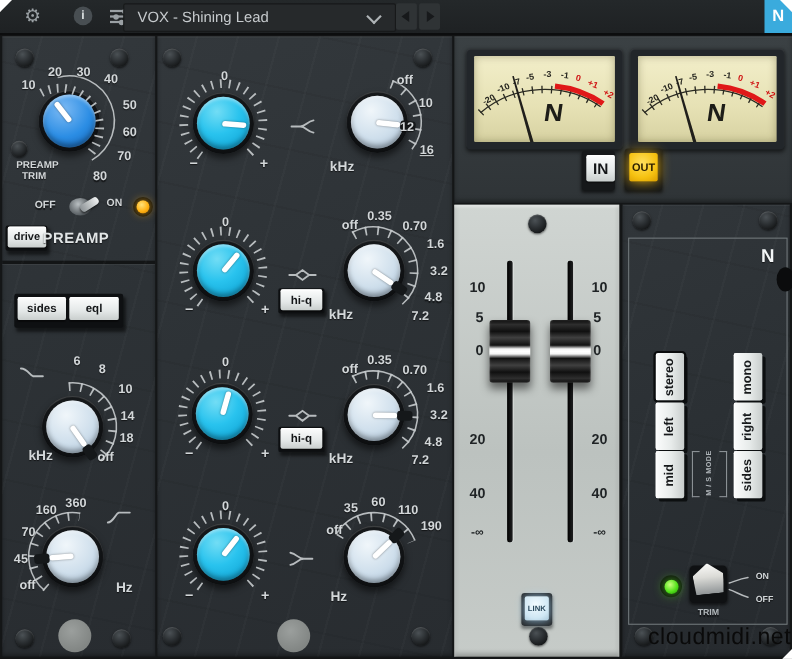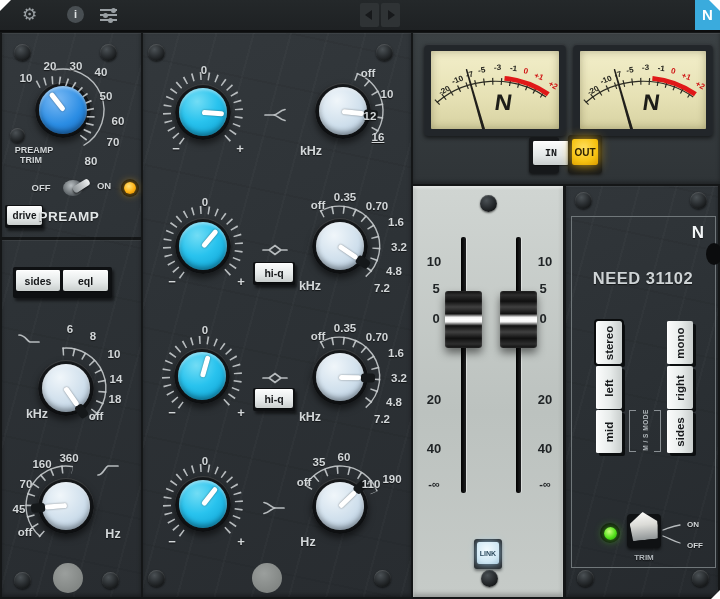--- a/index.html
+++ b/index.html
@@ -87,20 +87,24 @@
       <div class="slbar" style="top:1px;">
           <div class="sldot" style="left:11px;"></div>
         </div>
       <div class="slbar" style="top:6px;">
           <div class="sldot" style="left:3px;"></div>
         </div>
       <div class="slbar" style="top:11px;">
           <div class="sldot" style="left:8px;"></div>
         </div>
     </div>
+    <div id="preset">
+      <span class="ptext">VOX - Shining Lead</span>
+      <span class="chev" style="right:14px;top:6px;"></span>
+    </div>
     <div class="navbtn" style="left:360px;">
       <span class="tri" style="left:5px;border-right:7px solid #17191b;"></span>
     </div>
     <div class="navbtn" style="left:381px;">
       <span class="tri" style="left:7px;border-left:7px solid #17191b;"></span>
     </div>
     <div id="logoN">N</div>
   </div>
 
   <div class="panel" style="left:2px;top:33px;width:139px;height:564px;">
@@ -122,21 +126,21 @@
     </svg>
     <div class="cap blue"></div>
     <div class="ptr" style="transform: rotate(-38deg);">
         <i class="pline"></i>
       </div>
   </div>
   <span class="lbl" style="left:26px;top:78px;">10</span>
   <span class="lbl" style="left:50px;top:66px;">20</span>
   <span class="lbl" style="left:76px;top:66px;text-align:center;">30</span>
   <span class="lbl" style="left:101px;top:72px;">40</span>
-  <span class="lbl" style="left:106px;top:96px;">50</span>
+  <span class="lbl" style="left:118px;top:96px;">50</span>
   <span class="lbl" style="left:118px;top:121px;">60</span>
   <span class="lbl" style="left:113px;top:142px;">70</span>
   <span class="lbl" style="left:91px;top:161px;">80</span>
   <span class="lbl" style="left:34px;top:150px;font-size:9px;">PREAMP</span>
   <span class="lbl" style="left:31px;top:160px;font-size:9px;">TRIM</span>
 
   <span class="lbl" style="left:41px;top:187px;font-size:9.5px;">OFF</span>
   <span class="lbl" style="left:104px;top:185px;font-size:9.5px;">ON</span>
   <div class="abs" style="left:60px;top:175px;width:28px;height:26px;">
     <div class="abs" style="left:3px;top:5px;width:20px;height:16px;border-radius:50%;background:radial-gradient(circle at 40% 35%,#b9bfc2,#5c6266 60%,#23272a);"></div>
@@ -228,21 +232,21 @@
     </svg>
     <div class="cap pale"></div>
     <div class="ptr" style="transform: rotate(96deg);">
         <i class="ptab"></i>
         <i class="pline"></i>
       </div>
   </div>
   <span class="lbl" style="left:368px;top:73px;">off</span>
   <span class="lbl" style="left:387px;top:94px;">10</span>
   <span class="lbl" style="left:370px;top:116px;">12</span>
-  <span class="lbl" style="left:378px;top:137px;text-decoration:underline;">16</span>
+  <span class="lbl" style="left:388px;top:137px;text-decoration:underline;">16</span>
   <span class="lbl unit" style="left:311px;top:151px;">kHz</span>
 
   <div class="knob" style="left:175px;top:218px;">
     <svg class="arc" viewBox="0 0 110 110">
         <path class="tickarc" d="M34.4,84.5 A36,36 0 1 1 75.6,84.5" style="stroke-dasharray:1.6 6.4;"></path>
       </svg>
     <div class="cap cyan"></div>
     <div class="ptr" style="transform: rotate(40deg);">
         <i class="pline"></i>
       </div>
@@ -334,21 +338,21 @@
     </svg>
     <div class="cap pale"></div>
     <div class="ptr" style="transform: rotate(46deg);">
         <i class="ptab"></i>
         <i class="pline"></i>
       </div>
   </div>
   <span class="lbl" style="left:304px;top:482px;">off</span>
   <span class="lbl" style="left:319px;top:462px;">35</span>
   <span class="lbl" style="left:344px;top:457px;">60</span>
-  <span class="lbl" style="left:371px;top:484px;">110</span>
+  <span class="lbl" style="left:371px;top:464px;">110</span>
   <span class="lbl" style="left:392px;top:479px;">190</span>
   <span class="lbl unit" style="left:308px;top:542px;">Hz</span>
 
   <div class="panel" style="left:413px;top:33px;width:307px;height:151px;background:linear-gradient(180deg,#3b4144,#2f3437);"></div>
 
   <div class="meter" style="left:424px;top:44px;">
     <div class="mface">
       <svg width="100%" height="100%" viewBox="0 0 140 90" preserveAspectRatio="none">
         <path d="M6.4,59.4 A95,95 0 0 1 125.8,53.1" fill="none" stroke="#2a2a22" stroke-width="1.3"></path>
         <path d="M6.4,59.4 A95,95 0 0 1 125.8,53.1" fill="none" stroke="#2a2a22" stroke-width="8" stroke-dasharray="1.3 8.2"></path>
@@ -383,21 +387,21 @@
         <text class="vutext vured" text-anchor="middle" transform="translate(103,26) rotate(13)">0</text>
         <text class="vutext vured" text-anchor="middle" transform="translate(117,32) rotate(21)">+1</text>
         <text class="vutext vured" text-anchor="middle" transform="translate(132,42) rotate(30)">+2</text>
         <text text-anchor="middle" transform="translate(78,68) skewX(-8)" font-size="26" font-weight="bold" fill="#1d1d18">N</text>
       </svg>
       <div class="needle" style="transform: rotate(-16deg);"></div>
     </div>
   </div>
 
   <div class="abs" style="left:529px;top:137px;width:30px;height:36px;background:#16181a;border-radius:3px;box-shadow:0 2px 3px rgba(0,0,0,.6);">
-    <div class="key" style="left:4px;top:4px;width:36px;height:24px;font-size:10px;font-family:Liberation Mono, monospace;">IN</div>
+    <div class="key" style="left:4px;top:4px;width:26px;height:24px;font-size:14px;">IN</div>
   </div>
   <div class="abs" style="left:568px;top:135px;width:34px;height:38px;background:#16181a;border-radius:3px;box-shadow:0 2px 3px rgba(0,0,0,.6);">
     <div class="key" style="left:4px;top:4px;width:26px;height:26px;font-size:10px;background:radial-gradient(circle at 45% 35%,#ffdf5e,#f6c211 60%,#d99c00);color:#2e2100;box-shadow:0 0 12px rgba(255,195,20,.85);">OUT</div>
   </div>
 
   <div id="fpanel" style="left:413px;top:186px;width:150px;height:411px;"></div>
   <div class="screw" style="left:480px;top:195px;"></div>
   <div class="screw" style="left:481px;top:570px;"></div>
 
   <div class="slot" style="left:461px;top:237px;height:256px;"></div>
@@ -425,21 +429,20 @@
   <div class="panel" style="left:566px;top:186px;width:152px;height:411px;background:linear-gradient(160deg,#31363a,#2a2f33 55%,#262a2e);">
     <div class="grunge" style="inset:0;"></div>
   </div>
   <div class="screw" style="left:575px;top:192px;"></div>
   <div class="screw" style="left:690px;top:192px;"></div>
   <div class="screw" style="left:577px;top:570px;"></div>
   <div class="screw" style="left:692px;top:570px;"></div>
   <div id="innerframe" style="left:571px;top:216px;width:143px;height:350px;"></div>
   <div class="abs" style="left:706px;top:243px;width:16px;height:22px;border-radius:50%;background:#0b0c0d;"></div>
   <span class="lbl" style="left:698px;top:233px;font-size:17px;color:#f2f5f6;">N</span>
-  <span class="lbl" style="left:643px;top:278px;font-size:16.5px;letter-spacing:.5px;color:#ced3d5;">NEED 31102</span>
 
   <div class="vkey active" style="left:596px;top:321px;">
       <span>stereo</span>
     </div>
   <div class="vkey" style="left:596px;top:366px;">
       <span>left</span>
     </div>
   <div class="vkey" style="left:596px;top:410px;">
       <span>mid</span>
     </div>
@@ -465,18 +468,19 @@
     <div class="abs" style="left:3px;top:2px;width:28px;height:28px;background:linear-gradient(180deg,#fbfbf9 0%,#dbdbd7 45%,#8f9496 100%);border-radius:3px;transform:rotate(-6deg);clip-path:polygon(6% 100%,0% 38%,50% 0%,100% 38%,94% 100%);"></div>
   </div>
   <svg class="icon-svg" style="left:662px;top:515px;width:22px;height:36px;" viewBox="0 0 22 36">
     <path d="M1,15 C7,13 11,11 18,10" style="stroke:#c3c8ca;stroke-width:1.3;"></path>
     <path d="M1,21 C7,23 11,26 18,28" style="stroke:#c3c8ca;stroke-width:1.3;"></path>
   </svg>
   <span class="lbl" style="left:693px;top:524px;font-size:8px;">ON</span>
   <span class="lbl" style="left:695px;top:545px;font-size:8px;">OFF</span>
   <span class="lbl" style="left:644px;top:557px;font-size:8px;color:#b2b8bc;">TRIM</span>
 
+  <span id="watermark" style="left:589px;top:567px;">cloudmidi.net</span>
 
   <div class="dogear" style="left:0;top:0;width:11px;height:11px;clip-path:polygon(0 0,100% 0,0 100%);"></div>
   <div class="dogear" style="left:709px;top:0;width:11px;height:11px;clip-path:polygon(0 0,100% 0,100% 100%);"></div>
   <div class="dogear" style="left:711px;top:590px;width:9px;height:9px;clip-path:polygon(100% 0,100% 100%,0 100%);"></div>
 
 </div>
 
 </body></html>

